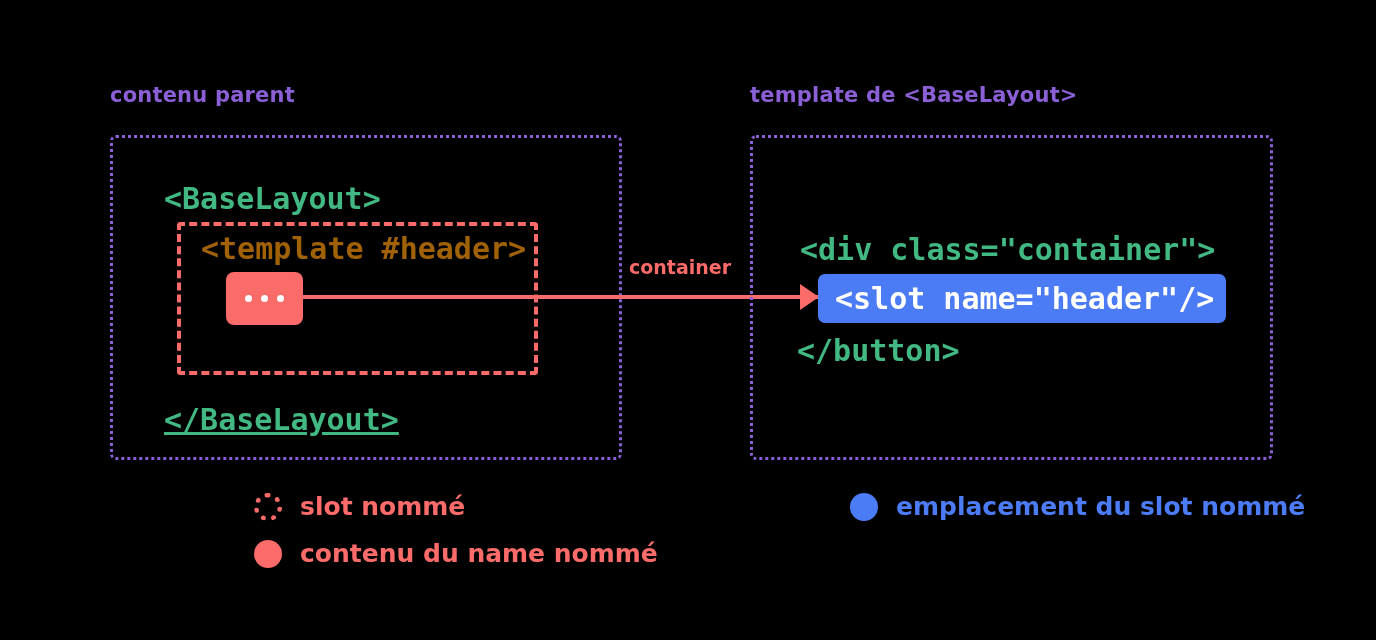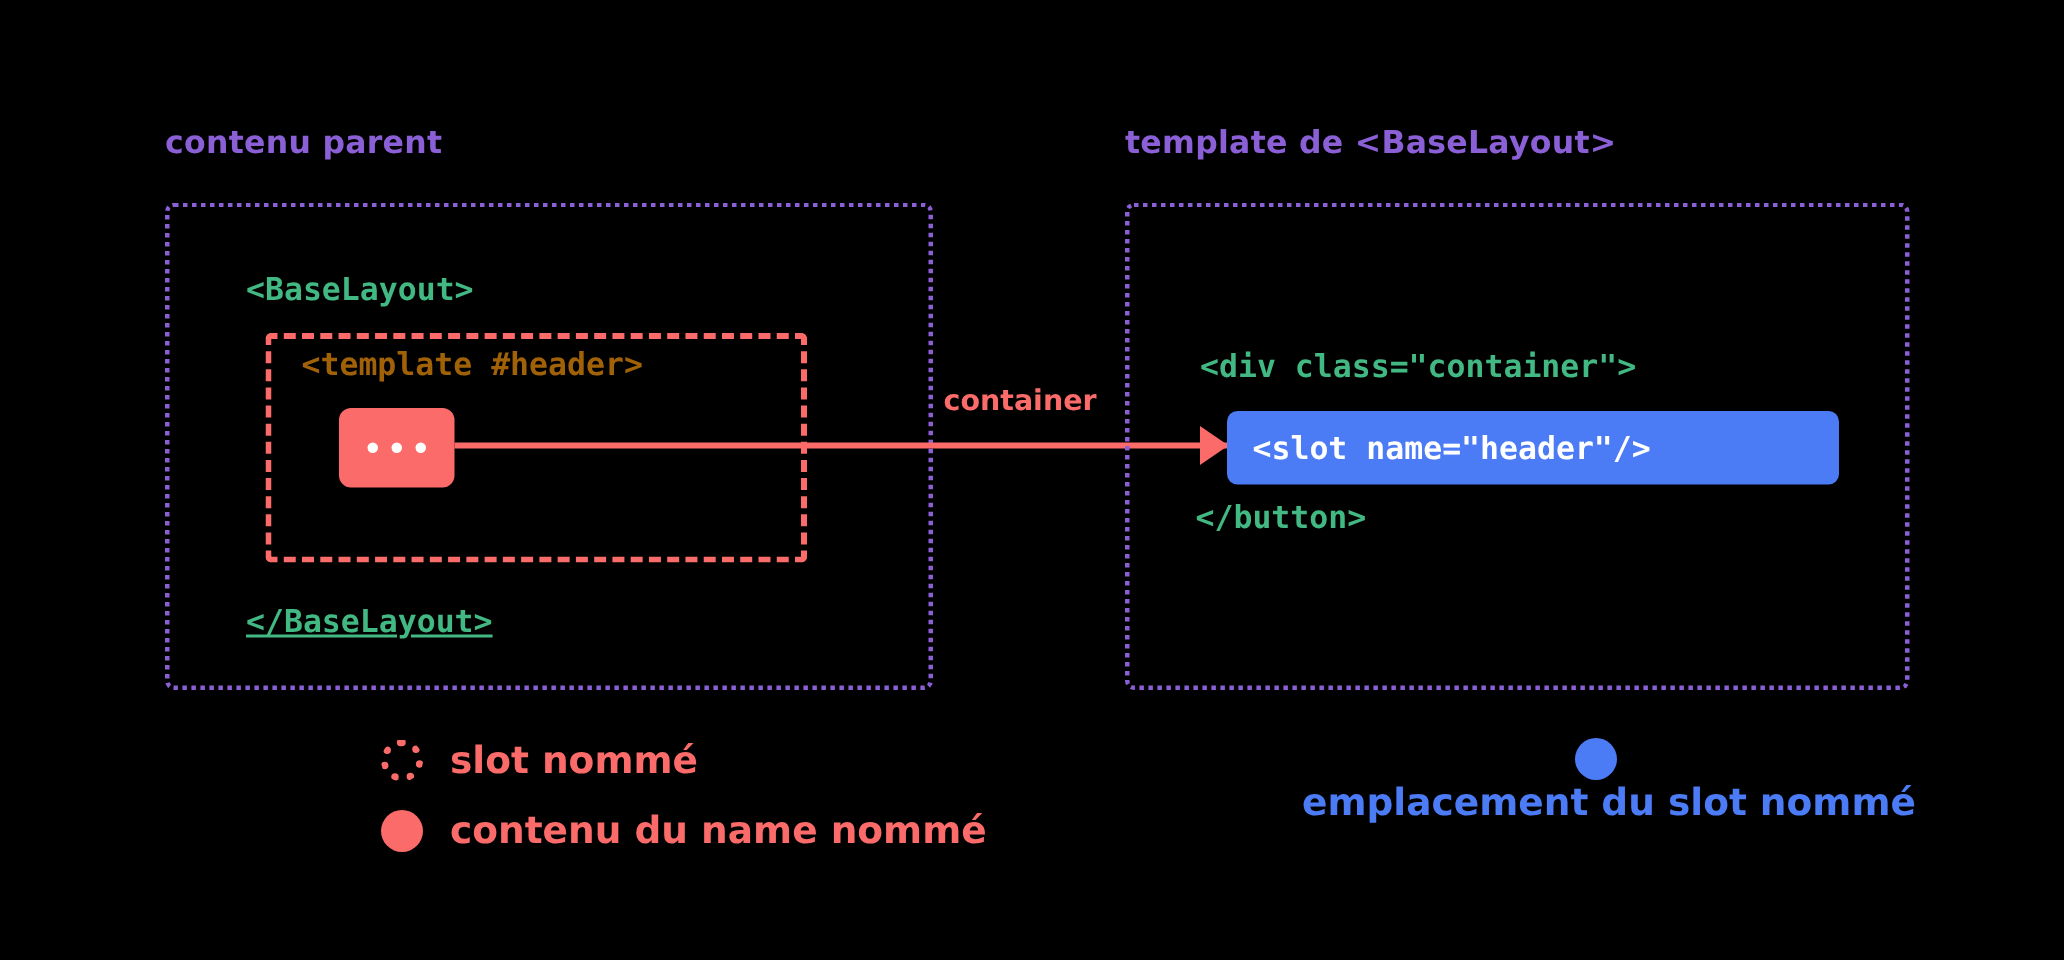--- a/index.html
+++ b/index.html
@@ -34,21 +34,21 @@
     border: 3px dotted #8B5FD6;
     border-radius: 6px;
     box-sizing: border-box;
     background: transparent;
   }
 
   
   .code {
     font-family: "DejaVu Sans Mono", monospace;
     font-weight: bold;
-    font-size: 21px;
+    font-size: 30px;
     letter-spacing: 0px;
     white-space: nowrap;
   }
   .code-green { color: #42B883; }
   .code-red   { color: #a16207; }
   .code-white { color: #FFFFFF; }
 
   
   .dashed-box {
     border: 4px dashed #FB6B69;
@@ -181,18 +181,18 @@
   <div class="abs legend-row" style="left:254px; top:492px;">
     <span class="marker-ring"></span>
     <span class="legend-label red" style="margin-left:18px;">slot nommé</span>
   </div>
 
   <div class="abs legend-row" style="left:254px; top:539px;">
     <span class="marker-dot-red"></span>
     <span class="legend-label red" style="margin-left:18px;">contenu du name nommé</span>
   </div>
 
-  <div class="abs legend-row" style="left:850px; top:492px;flex-direction:column;">
+  <div class="abs legend-row" style="left:850px; top:492px;">
     <span class="marker-dot-blue"></span>
     <span class="legend-label blue" style="margin-left:18px;">emplacement du slot nommé</span>
   </div>
 
 </div>
 
 </body></html>

